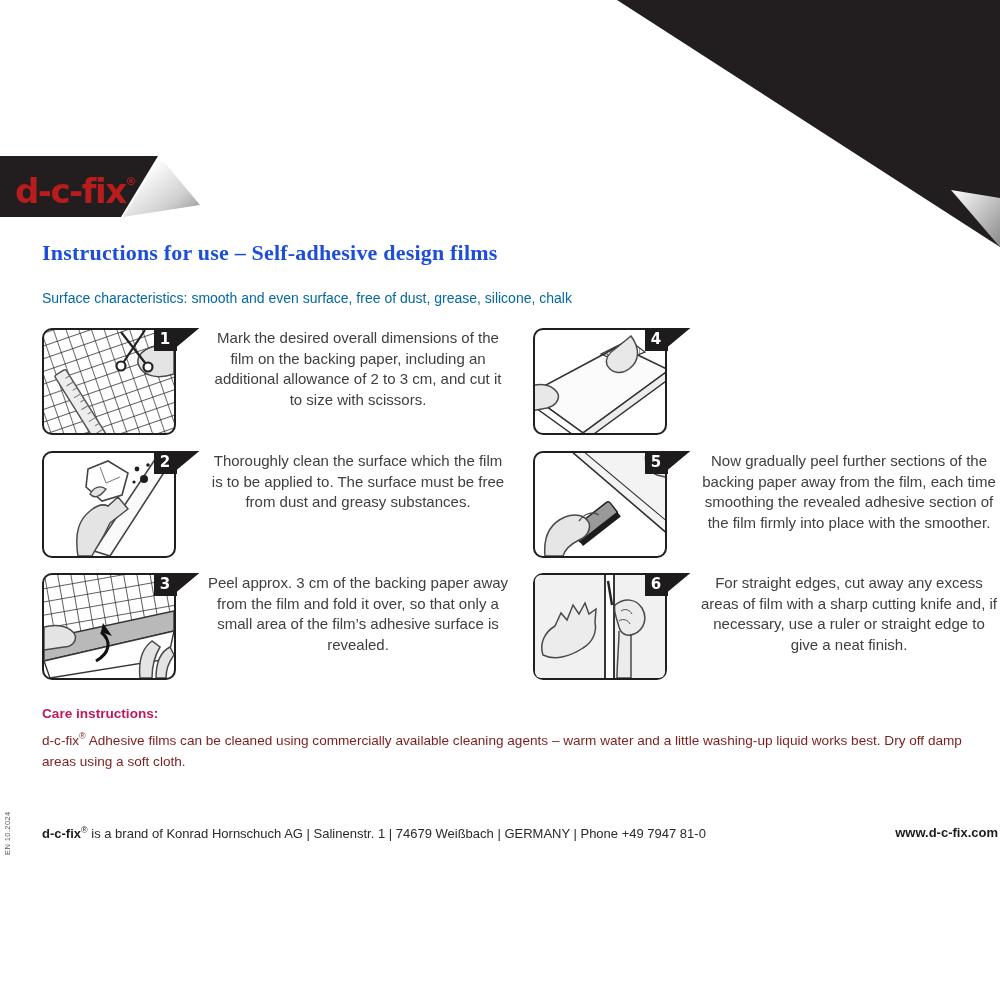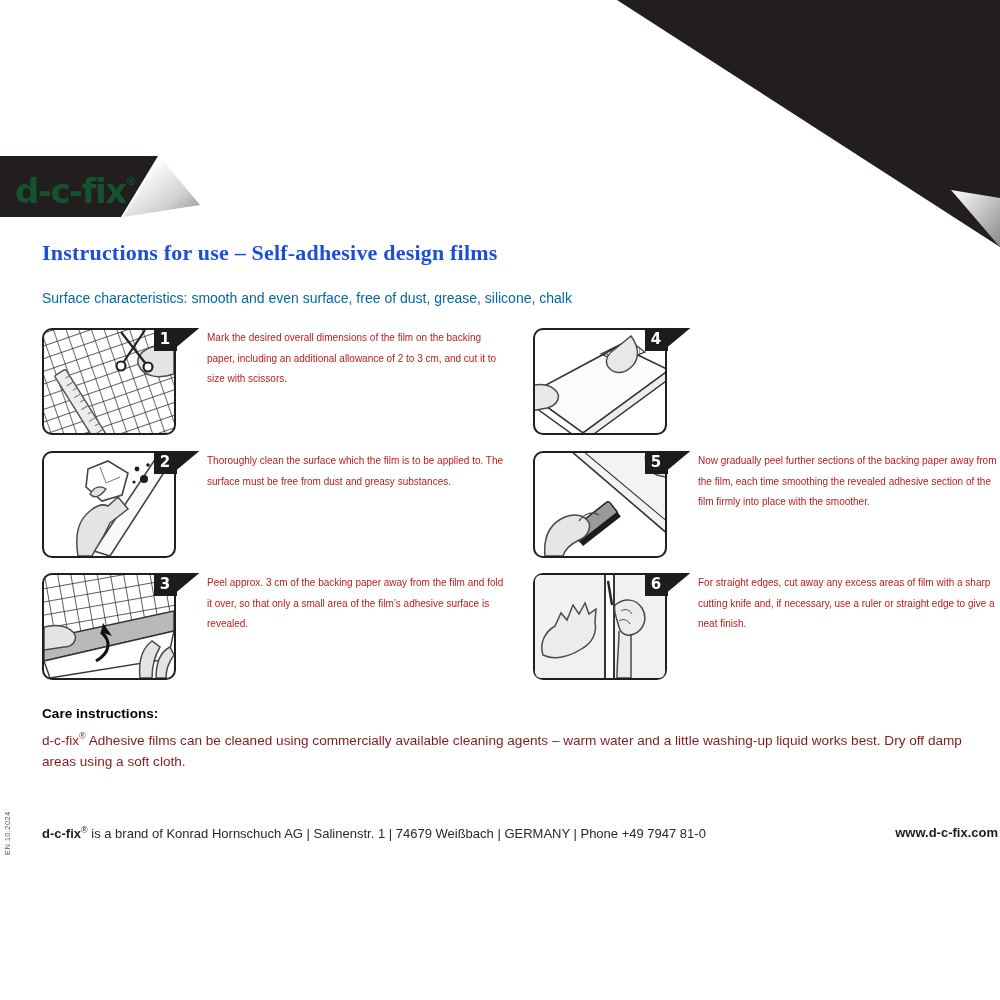--- a/index.html
+++ b/index.html
@@ -5,41 +5,41 @@
   html,body { margin:0; padding:0; background:#fff; }
   .sheet { position:relative; width:1000px; height:1000px; background:#ffffff; overflow:hidden;
            font-family:"Liberation Sans", sans-serif; color:#3e3e3e; }
 
   
   .corner-svg { position:absolute; top:0; left:615px; width:385px; height:248px; display:block; }
 
   
   .logo-wrap { position:absolute; left:0; top:154px; width:205px; height:66px; }
   .logo-svg { position:absolute; inset:0; display:block; width:205px; height:66px; }
-  .logo-text { position:absolute; left:15px; top:6px; color:#14532d; font-family:"DejaVu Sans", sans-serif;
+  .logo-text { position:absolute; left:15px; top:6px; color:#b91c1c; font-family:"DejaVu Sans", sans-serif;
                font-weight:700; font-size:34px; letter-spacing:-1.5px; line-height:44px; }
   .logo-text sup { font-size:11px; letter-spacing:0; vertical-align:18px; }
 
   .page-title { position:absolute; left:42px; top:240px; margin:0; font-family:"Liberation Serif", serif;
                 font-weight:700; font-size:22px; color:#1d4ed8; letter-spacing:0.2px; }
   .page-subtitle { position:absolute; left:42px; top:290px; margin:0; font-size:14px; color:#0369a1; }
 
   .step { position:absolute; display:flex; }
   .figure { width:134px; height:107px; border:2.5px solid #221e1f; border-radius:10px; position:relative;
             background:#fff; box-sizing:border-box; flex:none; }
   .figure-clip { position:absolute; inset:0; border-radius:6px; overflow:hidden; }
   .figure-clip svg { display:block; width:100%; height:100%; }
   .badge { position:absolute; top:-2.5px; right:-2.5px; width:23px; height:23px; background:#1d1b1c; color:#fff;
            font-family:"DejaVu Sans", sans-serif; font-weight:700; font-size:15px;
            display:flex; align-items:center; justify-content:center; z-index:2; }
   .badge-wing { position:absolute; top:-2.5px; right:-26px; width:24px; height:20px; background:#1d1b1c;
                 clip-path:polygon(0 0, 100% 0, 0 100%); z-index:2; }
-  .step-text { margin-left:31px; width:302px; font-size:10px; line-height:20.5px; color:#b91c1c; }
-
-  .care-heading { position:absolute; left:42px; top:706px; margin:0; font-size:13.6px; font-weight:700; color:#000000; }
+  .step-text { margin-left:31px; width:302px; font-size:15px; line-height:20.5px; color:#404040;text-align:center; }
+
+  .care-heading { position:absolute; left:42px; top:706px; margin:0; font-size:13.6px; font-weight:700; color:#be185d; }
   .care-body { position:absolute; left:42px; top:726px; width:956px; margin:0; font-size:13.6px; line-height:21px; color:#7f1d1d; }
   .care-body sup, .footer-left sup { font-size:9px; }
 
   .footer-left { position:absolute; left:42px; top:825px; margin:0; font-size:13px; color:#2b292a; }
   .footer-left b { color:#1d1b1c; }
   .footer-site { position:absolute; right:2px; top:825px; margin:0; font-size:13px; font-weight:700; color:#1d1b1c; }
   .edition { position:absolute; left:3px; top:791px; height:64px; writing-mode:vertical-rl; transform:rotate(180deg);
              font-size:7.5px; color:#595959; letter-spacing:0.4px; }
 
   .ill-stroke { stroke:#4a4a4a; stroke-width:1.5; }

